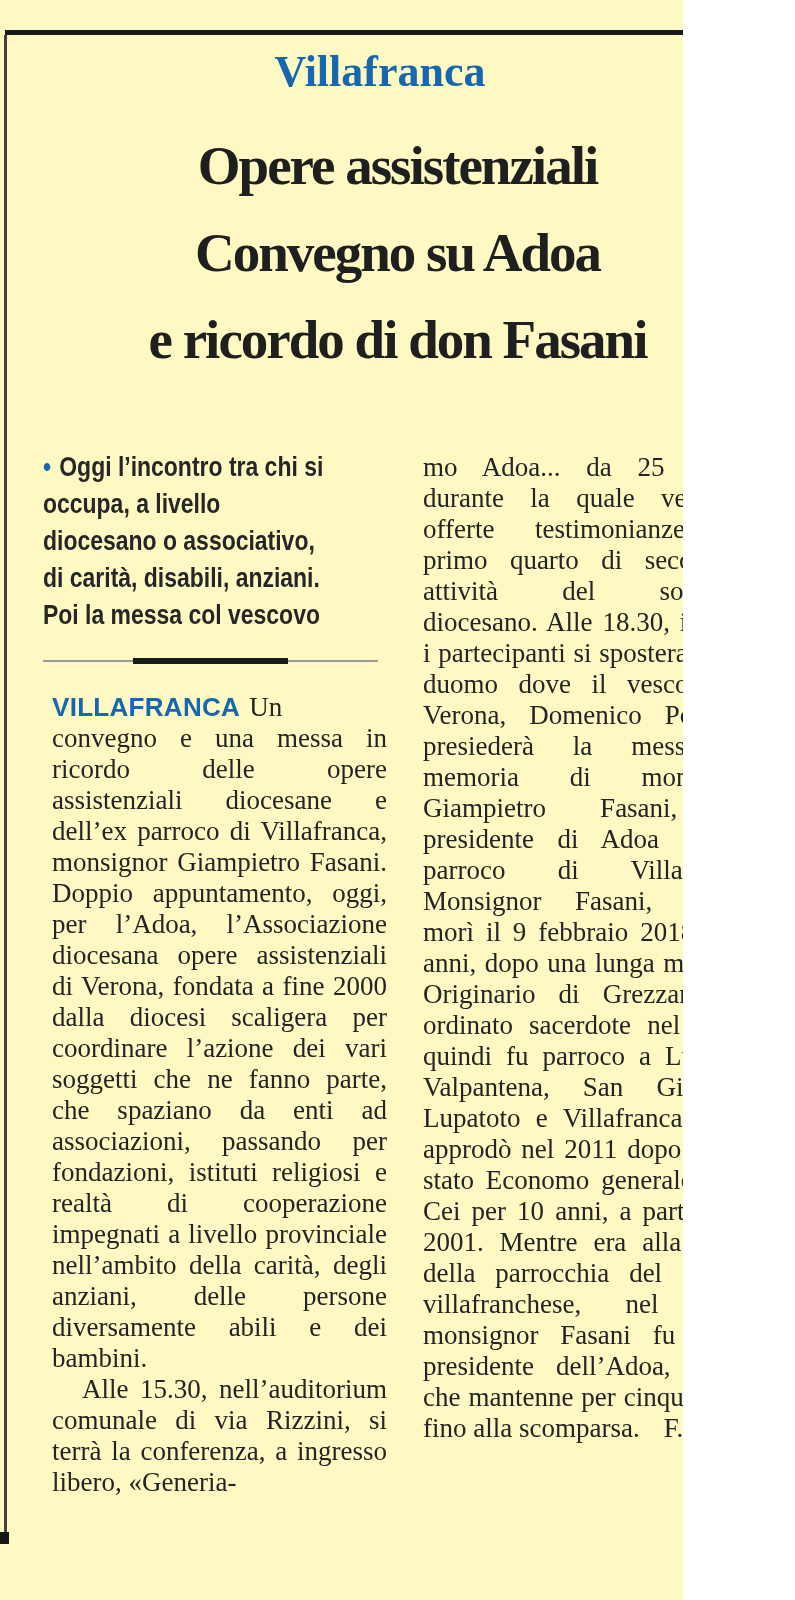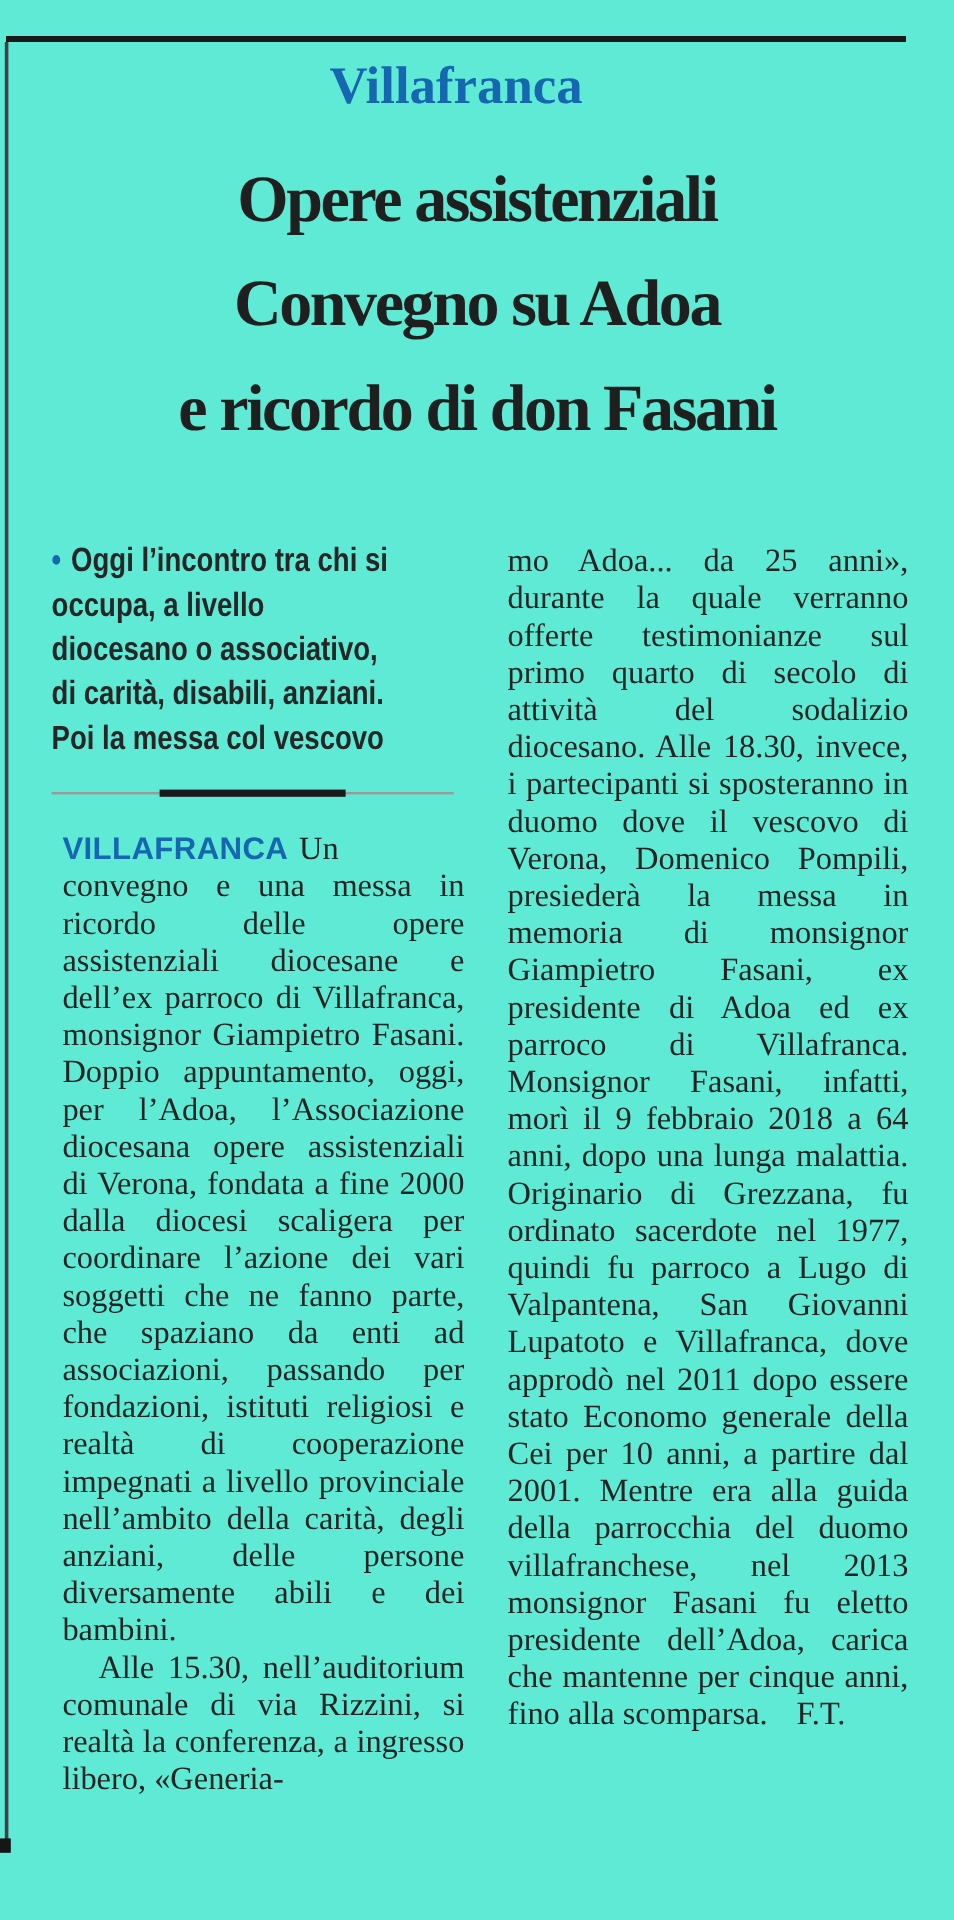--- a/index.html
+++ b/index.html
@@ -6,22 +6,22 @@
     --accent-blue:#1667b0;
     --headline-black:#1f1f1f;
     --body-text:#242424;
     --rule-dark:#1a1a1a;
     --rule-gray:#9a9a9a;
   }
   *{margin:0;padding:0;box-sizing:border-box;}
   html,body{background:#ffffff;}
   .page{
     position:relative;
-    width:795px;height:1600px;
-    background:#5eead4;
+    width:683px;height:1600px;
+    background:#fef9c3;
     overflow:hidden;
     font-family:"Liberation Serif", serif;
   }
   .top-rule{
     position:absolute;left:5px;top:30px;width:750px;height:5px;
     background:var(--rule-dark);
   }
   .side-rule{
     position:absolute;left:4px;top:35px;width:3px;height:1498px;
     background:#414141;
@@ -118,20 +118,20 @@
 diocesano o associativo,
 di carità, disabili, anziani.
 Poi la messa col vescovo</span>
   </p>
 
   <div class="divider-thin"></div>
   <div class="divider-thick"></div>
 
   <div class="col col-left" lang="it">
     <p><span class="leadin">VILLAFRANCA</span><span>Un convegno e una messa in ricordo delle opere assistenziali diocesane e dell’ex parroco di Villafranca, monsignor Giampietro Fasani. Doppio appuntamento, oggi, per l’Adoa, l’Associazione diocesana opere assistenziali di Verona, fondata a fine 2000 dalla diocesi scaligera per coordinare l’azione dei vari soggetti che ne fanno parte, che spaziano da enti ad associazioni, passando per fondazioni, istituti religiosi e realtà di cooperazione impegnati a livello provinciale nell’ambito della carità, degli anziani, delle persone diversamente abili e dei bambini.</span></p>
-    <p class="para-indent"><span>Alle 15.30, nell’auditorium comunale di via Rizzini, si realtà la conferenza, a ingresso libero, «Generia-</span></p>
+    <p class="para-indent"><span>Alle 15.30, nell’auditorium comunale di via Rizzini, si terrà la conferenza, a ingresso libero, «Generia-</span></p>
   </div>
 
   <div class="col col-right" lang="it">
     <p><span>mo Adoa... da 25 anni», durante la quale verranno offerte testimonianze sul primo quarto di secolo di attività del sodalizio diocesano. Alle 18.30, invece, i partecipanti si sposteranno in duomo dove il vescovo di Verona, Domenico Pompili, presiederà la messa in memoria di monsignor Giampietro Fasani, ex presidente di Adoa ed ex parroco di Villafranca. Monsignor Fasani, infatti, morì il 9 febbraio 2018 a 64 anni, dopo una lunga malattia. Originario di Grezzana, fu ordinato sacerdote nel 1977, quindi fu parroco a Lugo di Valpantena, San Giovanni Lupatoto e Villafranca, dove approdò nel 2011 dopo essere stato Economo generale della Cei per 10 anni, a partire dal 2001. Mentre era alla guida della parrocchia del duomo villafranchese, nel 2013 monsignor Fasani fu eletto presidente dell’Adoa, carica che mantenne per cinque anni, fino alla scomparsa.</span><span class="sig">F.T.</span></p>
   </div>
 
 </div>
 
 </body></html>

